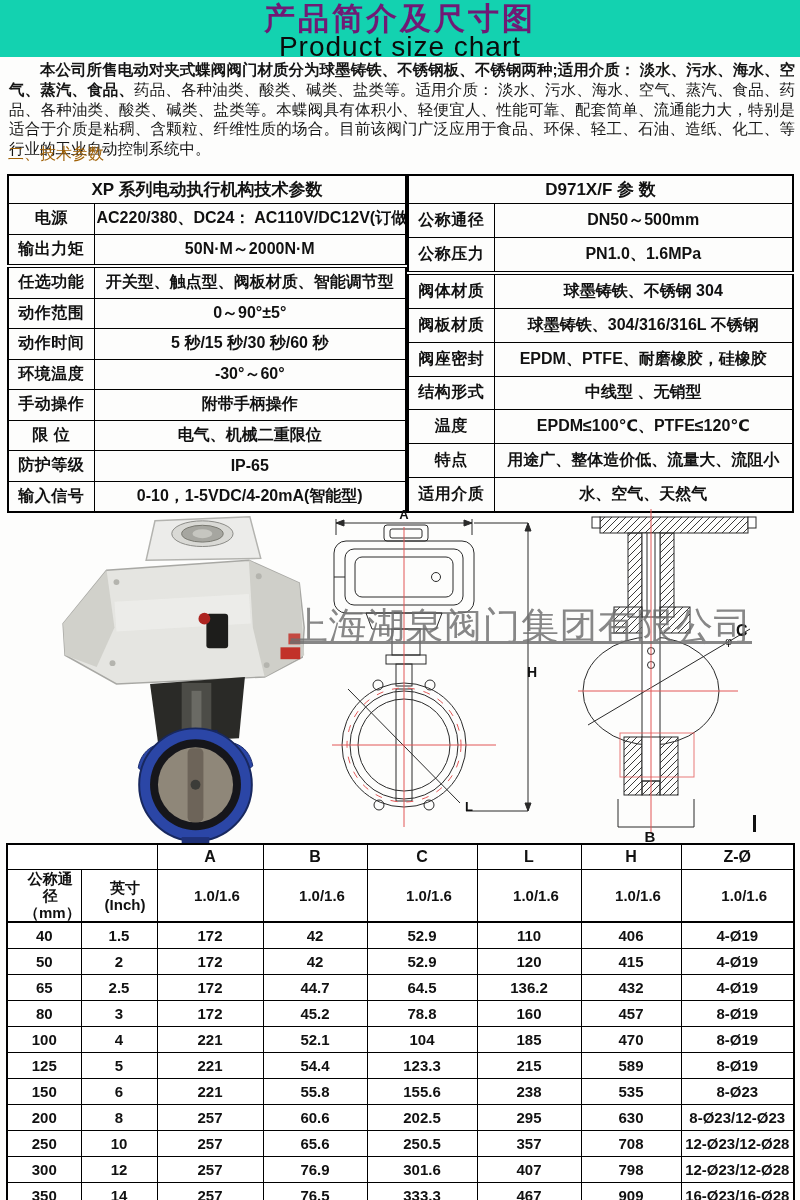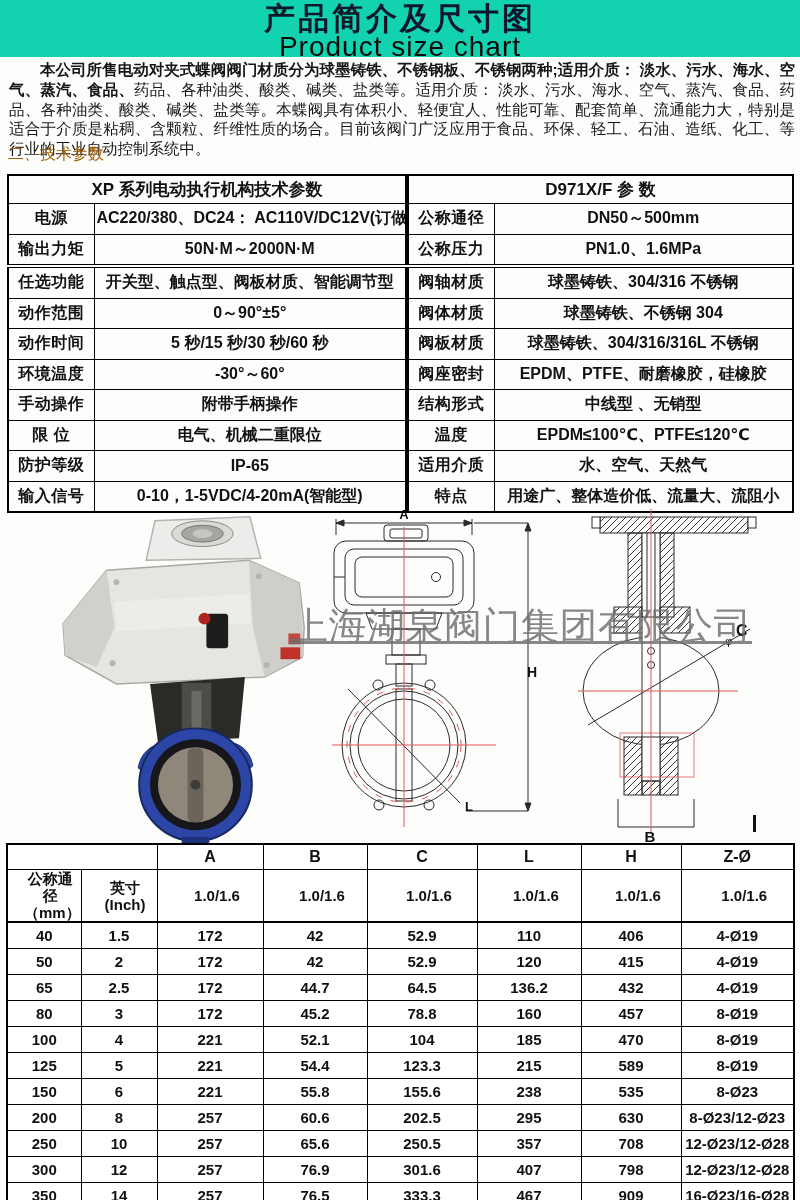--- a/index.html
+++ b/index.html
@@ -3,21 +3,21 @@
 <meta charset="utf-8">
 <style>
   html,body{margin:0;padding:0;background:#e8e8e8;}
   .page{
     position:relative;width:800px;height:1200px;margin:0 auto;
     background:#fdfdfc;overflow:hidden;
     font-family:"Liberation Sans","DejaVu Sans",sans-serif;color:#111;
   }
   
   .band{position:absolute;left:0;top:0;width:800px;height:57px;background:#13d2b0;text-align:center;}
-  .band .title{margin:0;padding-top:2px;font-size:31px;font-weight:bold;color:#0f172a;letter-spacing:3px;line-height:34px;}
+  .band .title{margin:0;padding-top:2px;font-size:31px;font-weight:bold;color:#701a75;letter-spacing:3px;line-height:34px;}
   .band .subtitle{margin:0;font-size:28px;font-weight:400;color:#0b0b0b;letter-spacing:1px;line-height:21px;}
   
   .intro{position:absolute;left:9px;top:60px;width:786px;margin:0;
     font-size:15.5px;line-height:19.8px;text-align:justify;text-indent:2em;color:#151515;}
   .intro b{font-weight:bold;}
   .section-title{position:absolute;left:8px;top:144px;margin:0;font-size:16px;font-weight:500;color:#a16207;}
   
   .specs{position:absolute;left:7px;top:174px;width:791px;display:flex;}
   table{border-collapse:collapse;table-layout:fixed;}
   .spec{border:2px solid #000;}
@@ -127,50 +127,46 @@
       <tbody>
           <tr>
             <td>公称通径</td>
             <td>DN50～500mm</td>
           </tr>
           <tr>
             <td>公称压力</td>
             <td>PN1.0、1.6MPa</td>
           </tr>
           <tr>
-            <td>阀轴材质</td>
-            <td>球墨铸铁、304/316 不锈钢</td>
-          </tr>
-          <tr>
             <td>阀体材质</td>
             <td>球墨铸铁、不锈钢 304</td>
           </tr>
           <tr>
             <td>阀板材质</td>
             <td>球墨铸铁、304/316/316L 不锈钢</td>
           </tr>
           <tr>
             <td>阀座密封</td>
             <td>EPDM、PTFE、耐磨橡胶，硅橡胶</td>
           </tr>
           <tr>
             <td>结构形式</td>
             <td>中线型 、无销型</td>
           </tr>
           <tr>
             <td>温度</td>
             <td>EPDM≤100℃、PTFE≤120℃</td>
           </tr>
           <tr>
+            <td>特点</td>
+            <td>用途广、整体造价低、流量大、流阻小</td>
+          </tr>
+          <tr>
             <td>适用介质</td>
             <td>水、空气、天然气</td>
-          </tr>
-          <tr>
-            <td>特点</td>
-            <td>用途广、整体造价低、流量大、流阻小</td>
           </tr>
         </tbody>
     </table>
   </div>
 
   <div class="figure">
 
     <svg class="photo" viewBox="0 0 285 340">
 
       <path d="M92,54 L101,14 L197,10 L208,52 Z" fill="#ececea" stroke="#b3b3af" stroke-width="1.5"></path>

